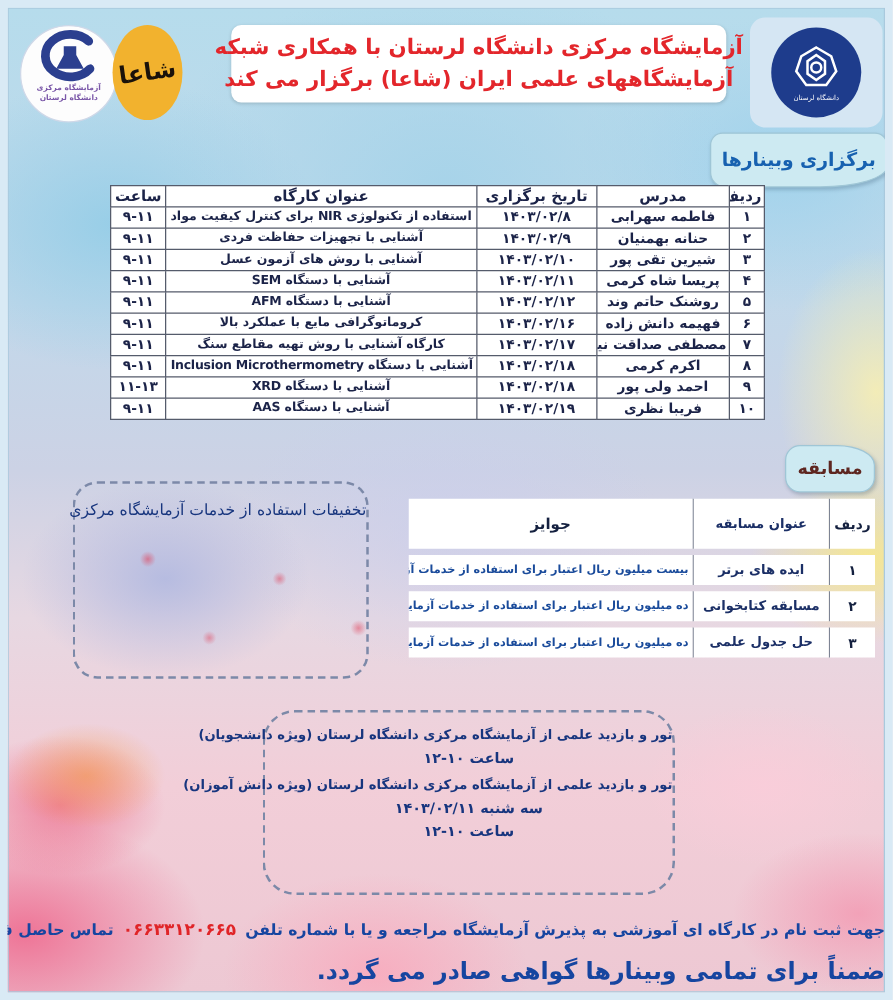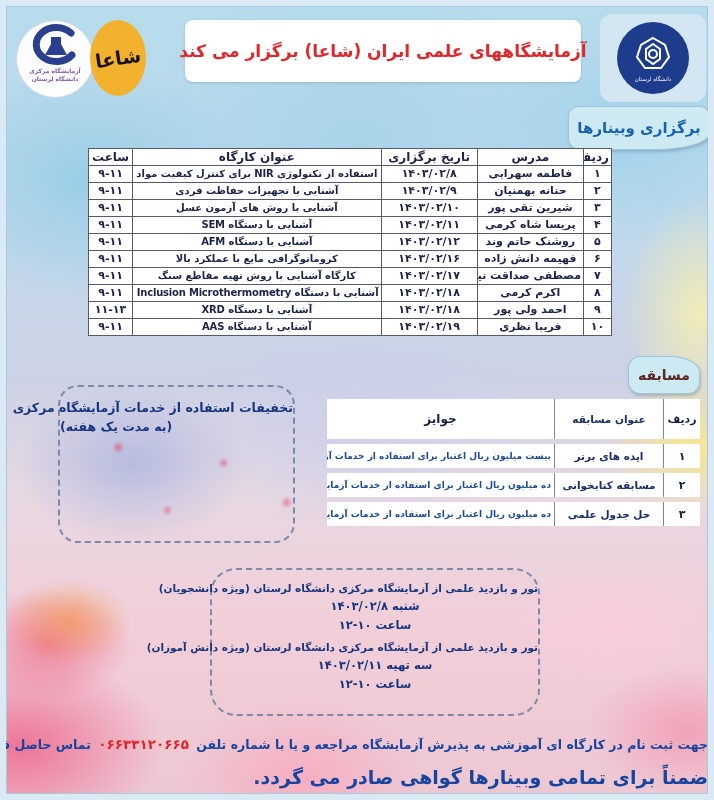--- a/index.html
+++ b/index.html
@@ -69,21 +69,21 @@
   .ctable th,.ctable td{background:#fff;padding:0 3px;text-align:center;font-weight:bold;
     white-space:nowrap;overflow:hidden;}
   .ctable th{color:#14203f;font-size:12px;height:40px;}
   .ctable td{height:24px;}
   .ctable td:nth-child(1),.ctable th:nth-child(1){width:30px;color:#14203f;font-size:11px;border-left:1px solid #7d8494;}
   .ctable td:nth-child(2),.ctable th:nth-child(2){width:102px;color:#1b2f66;font-size:10.5px;border-left:1px solid #7d8494;}
   .ctable td:nth-child(3){color:#1a4b9b;font-size:9px;letter-spacing:-0.3px;width:241px;}
   
   .disc-box{left:52px;top:379px;width:237px;height:158px;border:2px dashed #7c89a8;border-radius:20px;
     box-sizing:border-box;padding-top:12px;}
-  .disc-title{color:#17357e;font-weight:bold;font-size:12.5px;text-align:left;direction:rtl;line-height:1.5;white-space:nowrap;}
+  .disc-title{color:#17357e;font-weight:normal;font-size:12.5px;text-align:center;direction:rtl;line-height:1.5;white-space:nowrap;}
   .disc-table{width:206px;margin:7px auto 0;table-layout:fixed;}
   .disc-table td{border:1px solid rgba(100,110,145,.35);height:21px;text-align:center;
     font-weight:bold;white-space:nowrap;}
   .disc-table td.pct{width:60px;color:#17306e;font-size:13.5px;direction:ltr;}
   .disc-table td.svc{color:#141c3c;font-size:15px;letter-spacing:.5px;}
   
   .tour-box{left:204px;top:562px;width:330px;height:148px;border:2px dashed #7c89a8;border-radius:26px;
     box-sizing:border-box;padding-top:12px;direction:rtl;}
   .tour-entry{text-align:center;}
   .tour-title{color:#17357e;font-weight:bold;font-size:10.5px;white-space:nowrap;padding-left:10px;}
@@ -127,20 +127,21 @@
       <div>آزمایشگاه مرکزی</div>
       <div>دانشگاه لرستان</div>
     </div>
   </div>
 
   <div class="abs shaa">
     <div class="shaa-word">شاعا</div>
   </div>
 
   <div class="abs title-box">
+    <div class="title-line">آزمایشگاه مرکزی دانشگاه لرستان با همکاری شبکه</div>
     <div class="title-line">آزمایشگاههای علمی ایران (شاعا) برگزار می کند</div>
   </div>
 
   <div class="abs tab tab-webinars">برگزاری وبینارها</div>
 
   <table class="abs wtable">
     <colgroup>
       <col class="col-row">
         <col class="col-instructor">
         <col class="col-date">
@@ -268,42 +269,37 @@
           <td>۳</td>
           <td>حل جدول علمی</td>
           <td>ده میلیون ریال اعتبار برای استفاده از خدمات آزمایشگاه مرکزی (۵ نفر)</td>
         </tr>
       </tbody>
   </table>
 
   <div class="abs disc-box">
     <div class="disc-title">
       <div>تخفیفات استفاده از خدمات آزمایشگاه مرکزی</div>
-      <div>(به مدت یک هفته)</div>
     </div>
   </div>
 
   <div class="abs tour-box">
 
       <div class="tour-entry">
         <div class="tour-title">تور و بازدید علمی از آزمایشگاه مرکزی دانشگاه لرستان (ویژه دانشجویان)</div>
-        <div class="tour-date">
-          <span>شنبه</span>
-          <span class="ltr">۱۴۰۳/۰۲/۸</span>
-        </div>
         <div class="tour-time">
           <span>ساعت</span>
           <span class="ltr">۱۲-۱۰</span>
         </div>
       </div>
 
       <div class="tour-entry">
         <div class="tour-title">تور و بازدید علمی از آزمایشگاه مرکزی دانشگاه لرستان (ویژه دانش آموزان)</div>
         <div class="tour-date">
-          <span>سه تهیه</span>
+          <span>سه شنبه</span>
           <span class="ltr">۱۴۰۳/۰۲/۱۱</span>
         </div>
         <div class="tour-time">
           <span>ساعت</span>
           <span class="ltr">۱۲-۱۰</span>
         </div>
       </div>
     </div>
 
   <div class="abs footer1">

